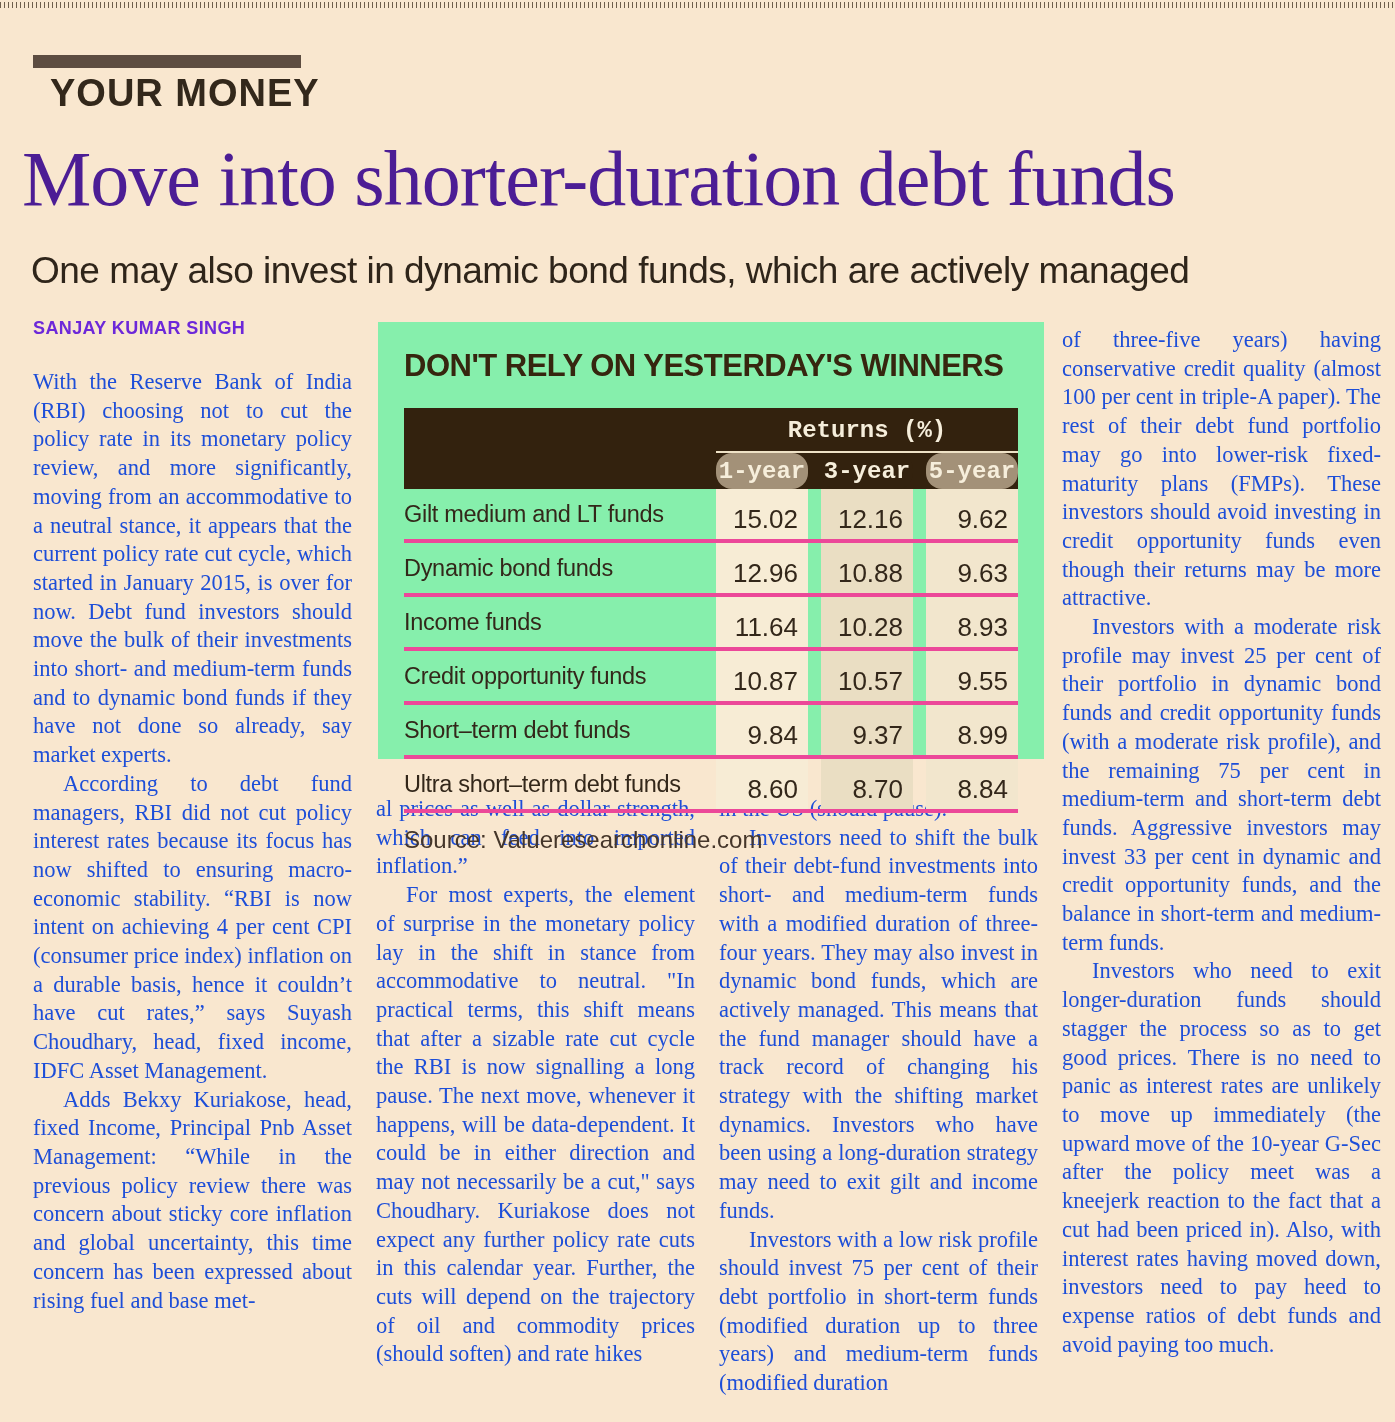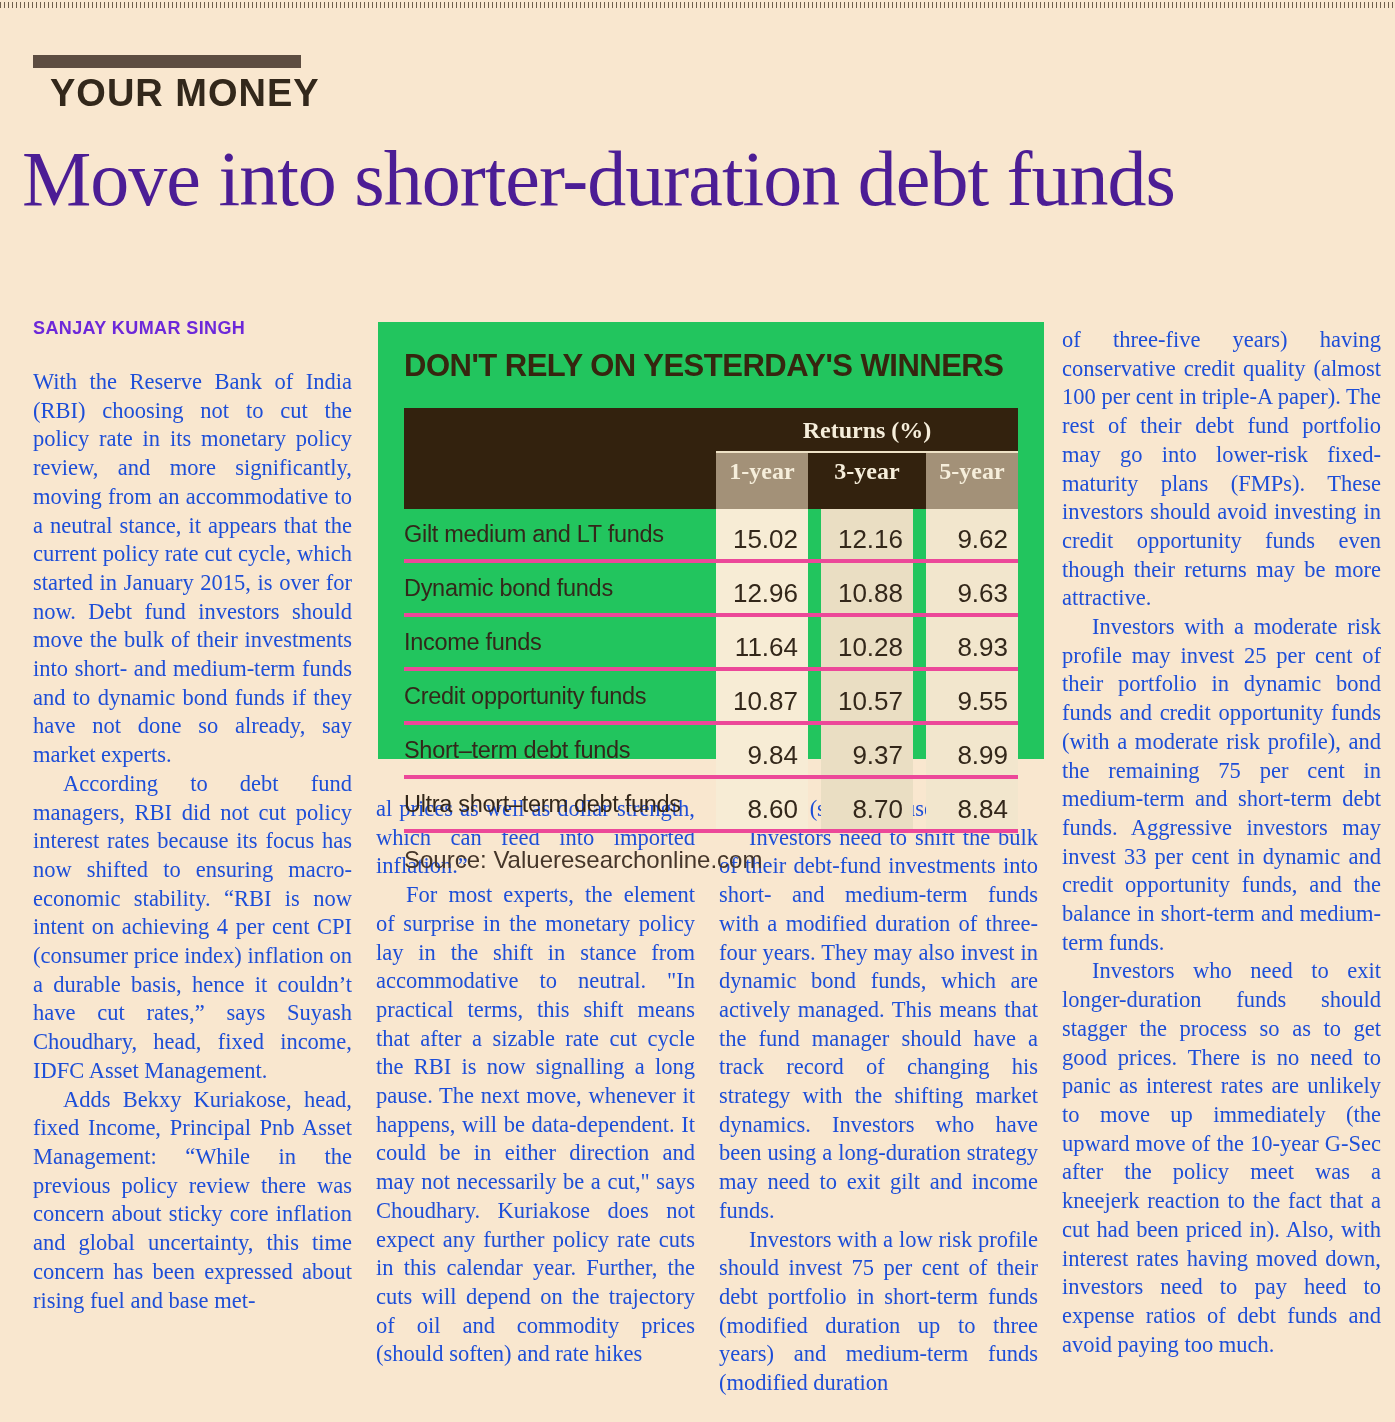--- a/index.html
+++ b/index.html
@@ -47,46 +47,46 @@
   .col p{margin:0;}
   .col p + p{text-indent:30px;}
   .col1{left:33px;top:368px;height:1054px;}
   .col2{left:376px;top:795px;height:627px;}
   .col3{left:719px;top:795px;height:627px;}
   .col4{left:1062px;top:326px;height:1096px;}
 
   
   .databox{
     position:absolute;left:378px;top:322px;width:666px;height:437px;
-    background:#22c55e;box-sizing:border-box;
+    background:#86efac;box-sizing:border-box;
   }
   .databox-title{
     margin:26px 26px 17px 26px;
     font-family:"Liberation Sans",sans-serif;font-weight:700;font-size:31px;
     letter-spacing:-0.5px;color:#36260f;
   }
   .tbl{margin:0 26px;}
   .tbl-head{
     background:#33220e;color:#f6eedb;
-    font-family:Liberation Serif, serif;font-weight:700;margin-top:24px;
+    font-family:Liberation Mono, monospace;font-weight:700;margin-top:24px;
   }
   .group-row{display:flex;justify-content:flex-end;}
   .group-label{
     width:302px;margin-right:0;text-align:center;
     padding:9px 0 7px 0;font-size:24px;
   }
   .chips-row{display:flex;justify-content:flex-end;}
   .chips-wrap{
     width:302px;display:flex;gap:13px;
     border-top:2px solid #efe2c6;
     padding-bottom:0;
   }
   .chip{
     width:96px;box-sizing:border-box;text-align:center;
-    padding:5px 0 24px 0;font-size:24px;
+    padding:5px 0 4px 0;font-size:24px;border-radius:16px;
   }
   .chip-light{background:#a39178;}
   .chip-dark{background:#33220e;}
   .tbl-row{
     display:flex;align-items:stretch;
     border-bottom:4px solid #ec4899;
   }
   .tbl-row .name{
     flex:1;display:flex;align-items:center;
     font-family:"Liberation Sans",sans-serif;font-size:23.5px;
@@ -107,20 +107,21 @@
   }
 </style>
 </head>
 <body>
 
 <div id="page">
   <div class="toprule"></div>
   <div class="kicker-bar"></div>
   <div class="kicker">YOUR MONEY</div>
   <h1 class="headline" style="margin:0;">Move into shorter-duration debt funds</h1>
+  <div class="subhead">One may also invest in dynamic bond funds, which are actively managed</div>
   <div class="byline">SANJAY KUMAR SINGH</div>
 
   <div class="col col1">
     <p>With the Reserve Bank of India (RBI) choosing not to cut the policy rate in its monetary policy review, and more significantly, moving from an accommodative to a neutral stance, it appears that the current policy rate cut cycle, which started in January 2015, is over for now. Debt fund investors should move the bulk of their investments into short- and medium-term funds and to dynamic bond funds if they have not done so already, say market experts.</p>
     <p>According to debt fund managers, RBI did not cut policy interest rates because its focus has now shifted to ensuring macro-economic stability. “RBI is now intent on achieving 4 per cent CPI (consumer price index) inflation on a durable basis, hence it couldn’t have cut rates,” says Suyash Choudhary, head, fixed income, IDFC Asset Management.</p>
     <p>Adds Bekxy Kuriakose, head, fixed Income, Principal Pnb Asset Management: “While in the previous policy review there was concern about sticky core inflation and global uncertainty, this time concern has been expressed about rising fuel and base met-</p>
   </div>
   <div class="col col2">
     <p>al prices as well as dollar strength, which can feed into imported inflation.”</p>
     <p>For most experts, the element of surprise in the monetary policy lay in the shift in stance from accommodative to neutral. "In practical terms, this shift means that after a sizable rate cut cycle the RBI is now signalling a long pause. The next move, whenever it happens, will be data-dependent. It could be in either direction and may not necessarily be a cut," says Choudhary. Kuriakose does not expect any further policy rate cuts in this calendar year. Further, the cuts will depend on the trajectory of oil and commodity prices (should soften) and rate hikes</p>

